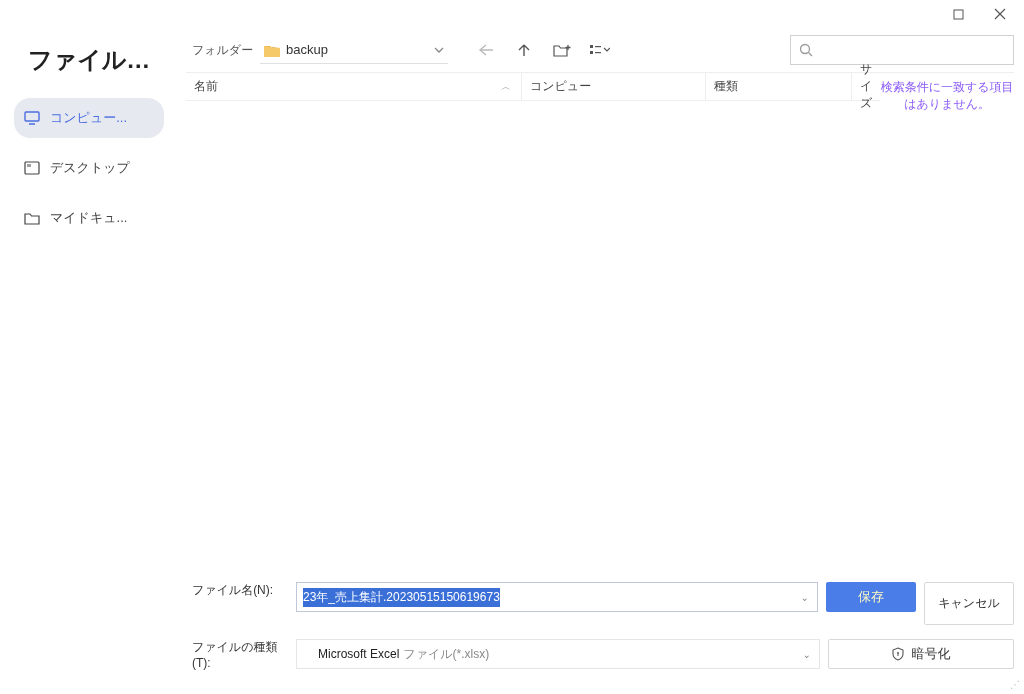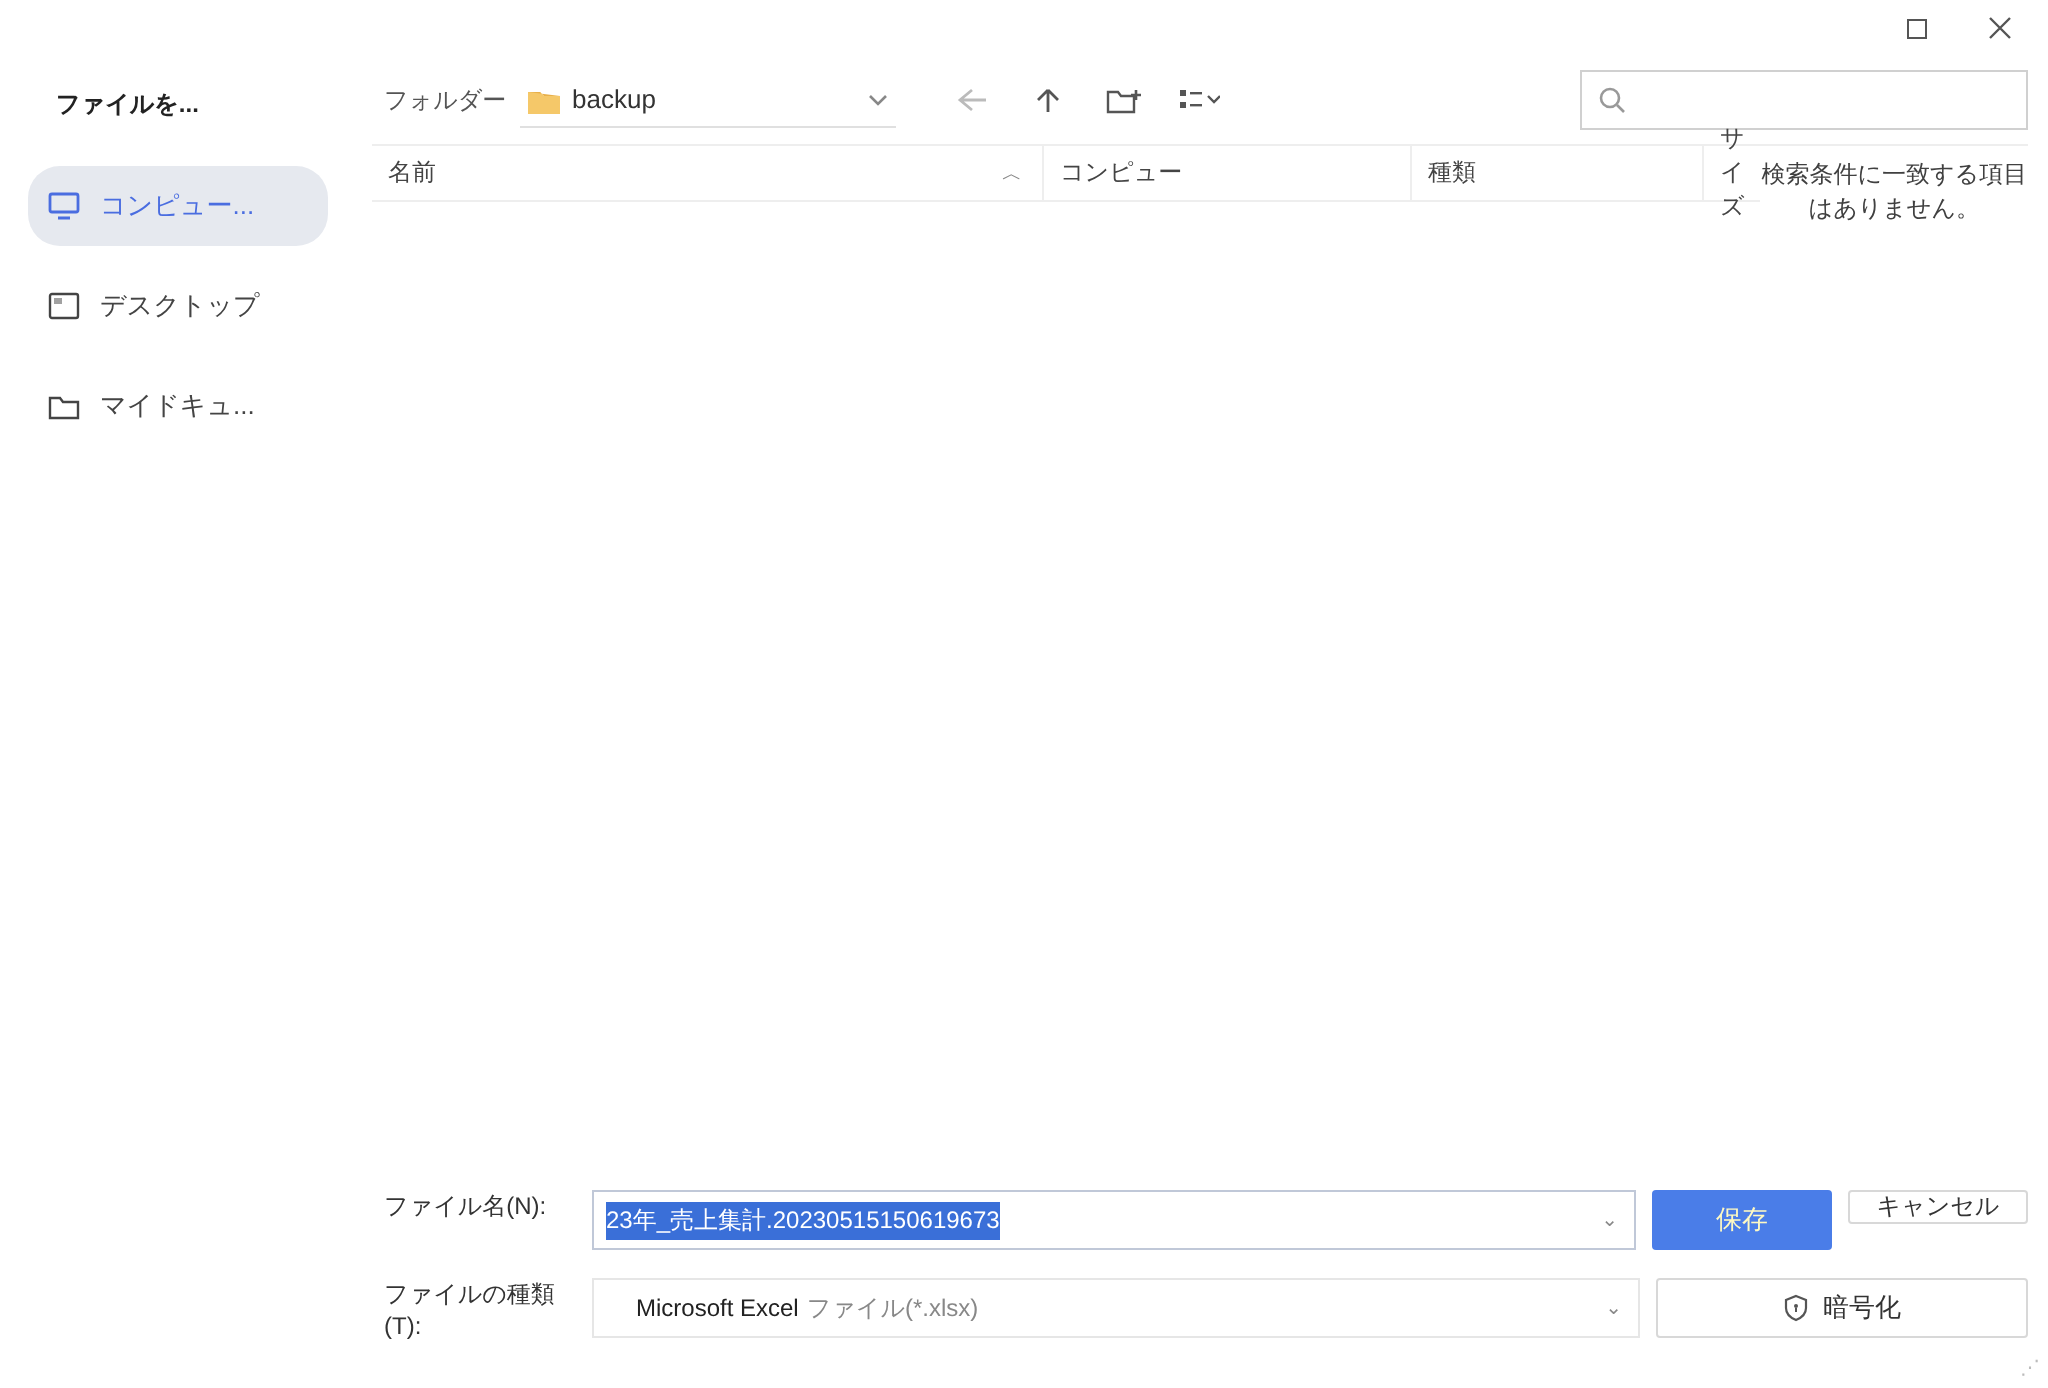--- a/index.html
+++ b/index.html
@@ -2,52 +2,52 @@
 <html><head>
 <meta charset="utf-8">
 <style>
 * { box-sizing: border-box; margin: 0; padding: 0; font-family: "Meiryo", "Yu Gothic", sans-serif; }
 html, body { width: 1024px; height: 694px; background: #fff; overflow: hidden; }
 .window { width: 1024px; height: 694px; position: relative; display: flex; flex-direction: column; }
 .titlebar { height: 28px; display: flex; justify-content: flex-end; align-items: center; padding-right: 4px; gap: 2px; }
 .titlebar .btn { width: 40px; height: 24px; display: flex; align-items: center; justify-content: center; color: #555; }
 .main { flex: 1; display: flex; min-height: 0; }
 .sidebar { width: 178px; padding: 10px 6px 0 6px; display: flex; flex-direction: column; gap: 6px; }
-.title { font-size: 12px; font-weight: bold; color: #222; padding: 6px 18px 14px 22px; white-space: nowrap; overflow: hidden; text-overflow: ellipsis; }
+.title { font-size: 24px; font-weight: bold; color: #222; padding: 6px 18px 14px 22px; white-space: nowrap; overflow: hidden; text-overflow: ellipsis; }
 .side-item { display: flex; align-items: center; gap: 10px; height: 40px; padding: 0 10px; border-radius: 16px; font-size: 13px; color: #444; cursor: default; white-space: nowrap; overflow: hidden; text-overflow: ellipsis; margin: 2px 8px; }
 .side-item.active { background: #e6e9ef; color: #4a6de0; }
 .side-item .icn { width: 16px; height: 16px; display: flex; align-items: center; justify-content: center; color: inherit; flex: 0 0 16px; }
 .content { flex: 1; display: flex; flex-direction: column; min-width: 0; padding-right: 10px; }
 .toolbar { height: 44px; display: flex; align-items: center; gap: 6px; padding: 4px 0 4px 14px; }
 .folder-label { font-size: 12px; color: #555; white-space: nowrap; overflow: hidden; width: 62px; }
 .path-box { flex: 0 0 auto; width: 188px; display: flex; align-items: center; gap: 6px; border-bottom: 1px solid #e0e0e0; height: 28px; padding: 0 4px; }
 .folder-icon { width: 16px; height: 14px; }
 .path-text { font-size: 13px; color: #333; }
 .chev { color: #888; margin-left: auto; }
 .tool-btn { width: 32px; height: 28px; display: flex; align-items: center; justify-content: center; color: #555; }
 .tool-btn.dis { color: #bbb; }
 .search-box { margin-left: auto; width: 224px; height: 30px; border: 1px solid #d0d0d0; display: flex; align-items: center; padding: 0 8px; gap: 6px; }
 .search-box input { border: none; outline: none; flex: 1; font-size: 13px; }
 .file-list { flex: 1; border-top: 1px solid #eee; display: flex; flex-direction: row; min-height: 0; margin-left: 8px; }
 .headers { height: 28px; display: flex; font-size: 12px; color: #444; border-bottom: 1px solid #eee; }
 .hcell { display: flex; align-items: center; padding: 0 8px; border-right: 1px solid #eee; position: relative; }
 .h-name { width: 336px; } .h-date { width: 184px; } .h-type { width: 146px; } .h-size { flex: 1; border-right: none; }
 .sort-caret { position: absolute; right: 10px; color: #888; font-size: 10px; }
-.empty-msg { text-align: center; font-size: 12px; color: #404040; padding-top: 6px; }
+.empty-msg { text-align: center; font-size: 12px; color: #8b5cf6; padding-top: 6px; }
 .bottom { padding: 16px 0 24px 14px; display: flex; flex-direction: column; gap: 14px; }
 .row { display: flex; gap: 8px; }
 .row-label { width: 96px; font-size: 12px; color: #333; text-align: left; }
 .filename-box { flex: 1; height: 30px; border: 1px solid #c0c8d8; display: flex; align-items: center; padding: 0 6px; position: relative; }
 .filename-box .val { background: #3a6fd8; color: #fff; font-size: 12px; padding: 1px 0; }
 .filetype-box { flex: 1; height: 30px; border: 1px solid #e6e6e6; display: flex; align-items: center; padding: 0 21px; font-size: 12px; color: #333; position: relative; }
 .ftp-main { color: #222; }
 .ftp-sub { color: #888; margin-left: 4px; }
 .dd { position: absolute; right: 8px; color: #888; font-size: 10px; }
 .btn-primary { width: 90px; height: 30px; background: #4a7de8; color: #fef9c3; font-size: 13px; display: flex; align-items: center; justify-content: center; border-radius: 2px; }
-.btn-secondary { width: 90px; height: 17px; border: 1px solid #d8d8d8; font-size: 12px; color: #333; display: flex; align-items: center; justify-content: center; border-radius: 2px; background: #fff; }
+.btn-secondary { width: 90px; height: 43px; border: 1px solid #d8d8d8; font-size: 12px; color: #333; display: flex; align-items: center; justify-content: center; border-radius: 2px; background: #fff; }
 .btn-encrypt { width: 186px; height: 30px; border: 1px solid #d8d8d8; font-size: 13px; color: #333; display: flex; align-items: center; justify-content: center; gap: 8px; border-radius: 2px; background: #fff; }
 .resize-grip { position: absolute; right: 4px; bottom: 4px; color: #bbb; font-size: 10px; }
 svg { display: block; }
 </style>
 </head>
 <body>
 
 <div class="window">
 
   <div class="titlebar">

